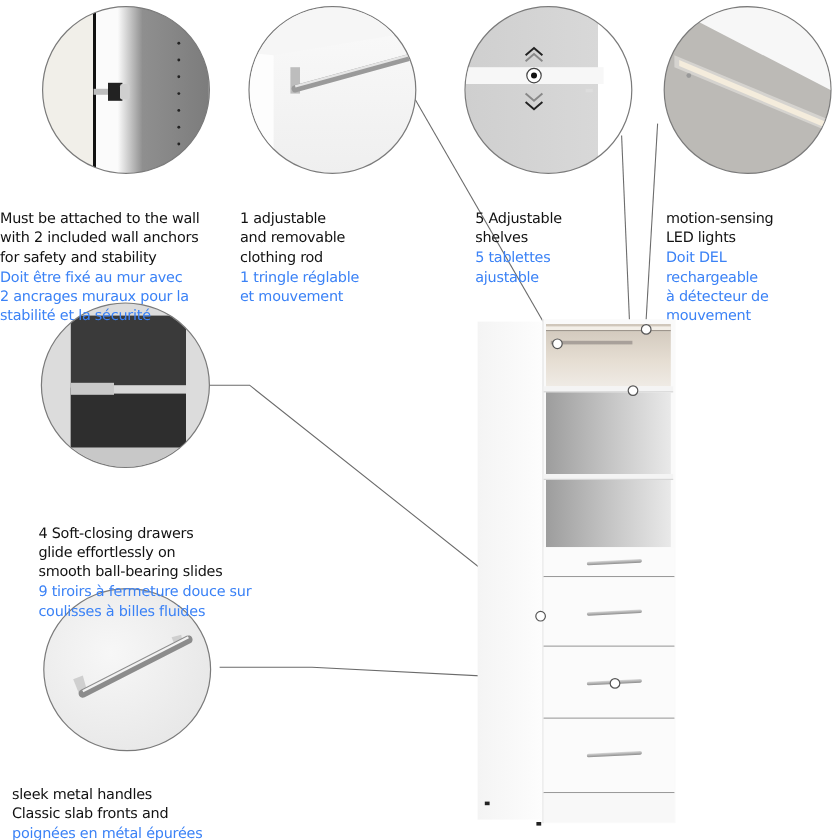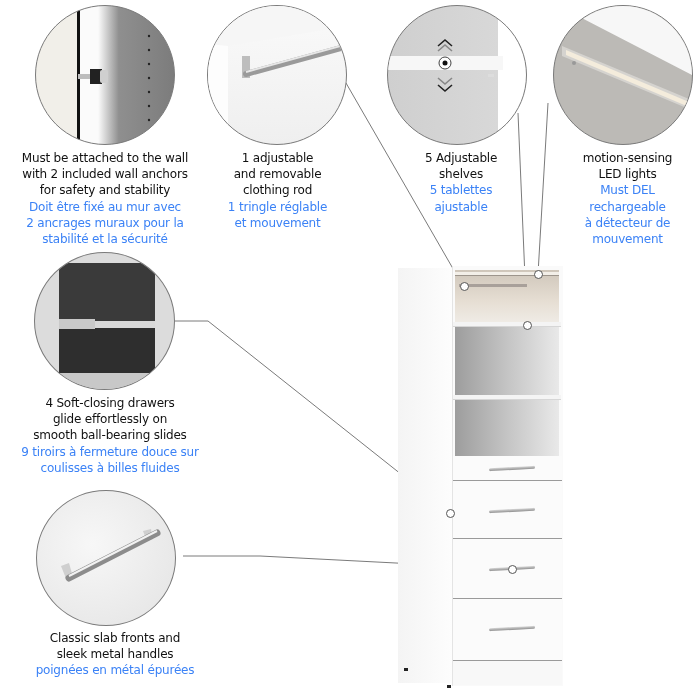--- a/index.html
+++ b/index.html
@@ -1,21 +1,21 @@
 <!DOCTYPE html>
 <html><head>
 <meta charset="utf-8">
 <style>
   html, body { margin:0; padding:0; background:#ffffff; }
   body { width:700px; height:700px; position:relative; overflow:hidden;
          font-family:"DejaVu Sans", sans-serif; }
   .circle { position:absolute; border-radius:50%; border:1px solid #7a7a7a;
             overflow:hidden; background:#e8e8e8; box-sizing:border-box; }
-  .caption { position:absolute; text-align:center; font-size:12px; line-height:16.2px;
-             letter-spacing:-0.2px; }
+  .caption { position:absolute; font-size:12px; line-height:16.2px;
+             letter-spacing:-0.2px;margin-top:24px; }
   .caption .en { color:#111111; display:block; }
   .caption .fr { color:#3b82f6; display:block; }
   svg.lines { position:absolute; left:0; top:0; width:700px; height:700px; pointer-events:none; }
   .dot { position:absolute; width:9px; height:9px; border-radius:50%; background:#fff;
          border:1.3px solid #555; box-sizing:border-box; }
   
   .cab-side { position:absolute; left:398px; top:268px; width:55px; height:415px;
               background:linear-gradient(90deg,#f4f4f4,#fdfdfd); }
   .cab-front { position:absolute; left:452px; top:266px; width:110px; height:420px;
                background:#fafafa; border-left:1px solid #e4e4e4; }
@@ -135,37 +135,37 @@
 <div class="caption" style="left:396px;top:150px;width:130px;">
   <span class="en">5 Adjustable</span>
   <span class="en">shelves</span>
   <span class="fr">5 tablettes</span>
   <span class="fr">ajustable</span>
 </div>
 
 <div class="caption" style="left:555px;top:150px;width:145px;">
   <span class="en">motion-sensing</span>
   <span class="en">LED lights</span>
-  <span class="fr">Must DEL</span>
+  <span class="fr">Doit DEL</span>
   <span class="fr">rechargeable</span>
   <span class="fr">à détecteur de</span>
   <span class="fr">mouvement</span>
 </div>
 
-<div class="caption" style="left:0;top:395px;width:220px;">
+<div class="caption" style="left:0;top:412px;width:220px;padding-left:32px;">
   <span class="en">4 Soft-closing drawers</span>
   <span class="en">glide effortlessly on</span>
   <span class="en">smooth ball-bearing slides</span>
   <span class="fr">9 tiroirs à fermeture douce sur</span>
   <span class="fr">coulisses à billes fluides</span>
 </div>
 
 <div class="caption" style="left:10px;top:630px;width:210px;">
+  <span class="en">sleek metal handles</span>
   <span class="en">Classic slab fronts and</span>
-  <span class="en">sleek metal handles</span>
   <span class="fr">poignées en métal épurées</span>
 </div>
 
 <div>
   <div class="cab-side"></div>
   <div class="cab-front"></div>
 
   <div class="cubby" style="top:270px;height:52px;background:linear-gradient(180deg,#cfc6ba 0,#e6ded3 60%,#efebe5 100%);">
     <div style="position:absolute;left:4px;top:14px;width:68px;height:3px;background:#a8a09a;"></div>
     <div style="position:absolute;left:0;top:2px;width:104px;height:3px;background:#f3efe8;border-bottom:1px solid #9d958c;"></div>

